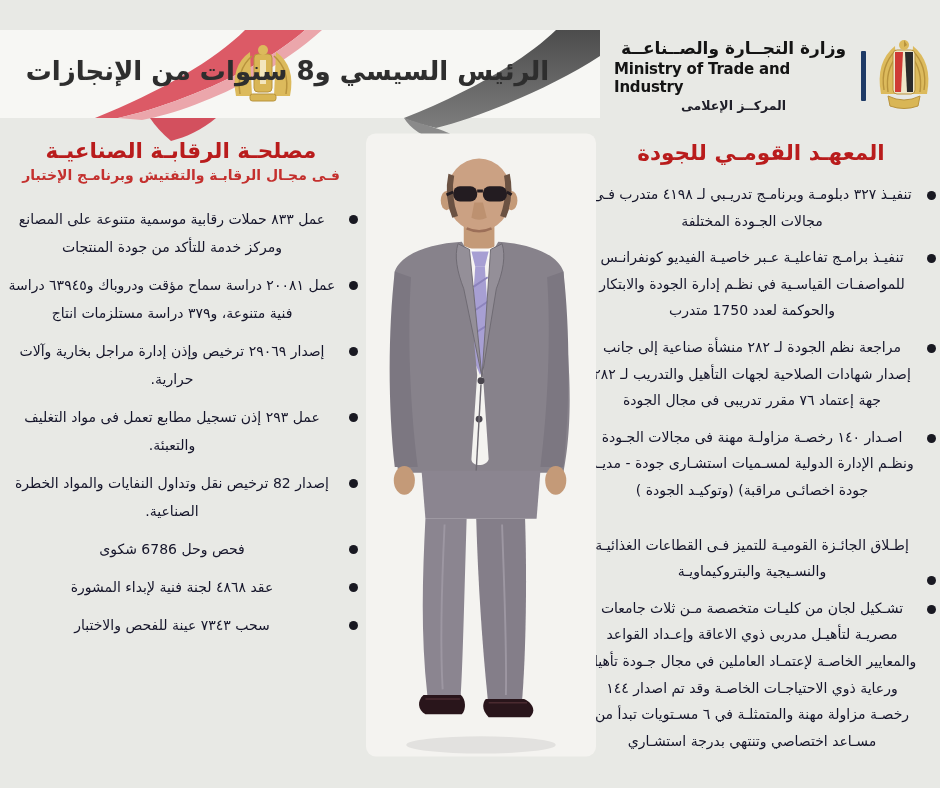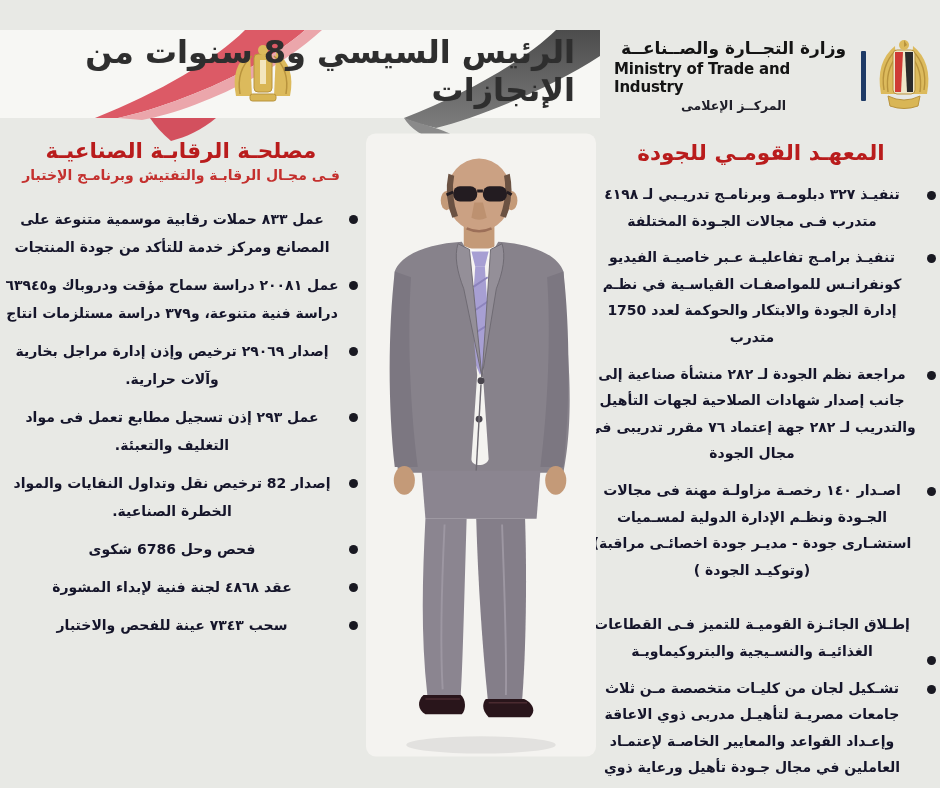--- a/index.html
+++ b/index.html
@@ -11,21 +11,21 @@
   
   .flag-band{
     position:absolute;left:0;top:30px;width:600px;height:88px;
     background:#f7f7f4;
   }
   .flag-svg{position:absolute;left:0;top:0;width:600px;height:112px;overflow:visible;}
   .band-title{
     position:absolute;left:0;top:0;width:575px;height:82px;
     display:flex;align-items:center;justify-content:center;
     direction:rtl;
-    font-size:32px;font-weight:bold;color:#2e2e2e;letter-spacing:0;
+    font-size:26px;font-weight:bold;color:#2e2e2e;letter-spacing:0;
     text-shadow:0 0 1px rgba(0,0,0,.15);
     z-index:3;
   }
   .ministry{
     position:absolute;right:6px;top:34px;width:320px;height:84px;
     display:flex;flex-direction:row;align-items:center;justify-content:flex-start;gap:8px;
   }
   .ministry-text{display:flex;flex-direction:column;align-items:center;line-height:1.25;}
   .ministry-ar{font-size:17px;font-weight:bold;color:#141414;direction:rtl;}
   .ministry-en{font-size:15px;font-weight:bold;color:#141414;letter-spacing:-0.2px;}
@@ -44,21 +44,21 @@
   }
   .items{margin-top:22px;}
   .col-right .items{margin-top:16px;}
   .item{display:flex;gap:9px;margin-bottom:10px;}
   .item .dot{
     flex:none;width:9px;height:9px;border-radius:50%;
     background:#191922;margin-top:10px;
   }
   .item .txt{
     flex:1;text-align:center;
-    font-size:14px;font-weight:bold;color:#15152a;
+    font-size:14px;font-weight:normal;color:#15152a;
     line-height:2.0;
   }
   .col-right .item .txt{line-height:1.9;}
   .col-right .item.gap-before{margin-top:28px;align-items:flex-end;}
   
   .photo{
     position:absolute;left:366px;top:130px;width:230px;height:636px;
     z-index:1;
   }
 </style>

